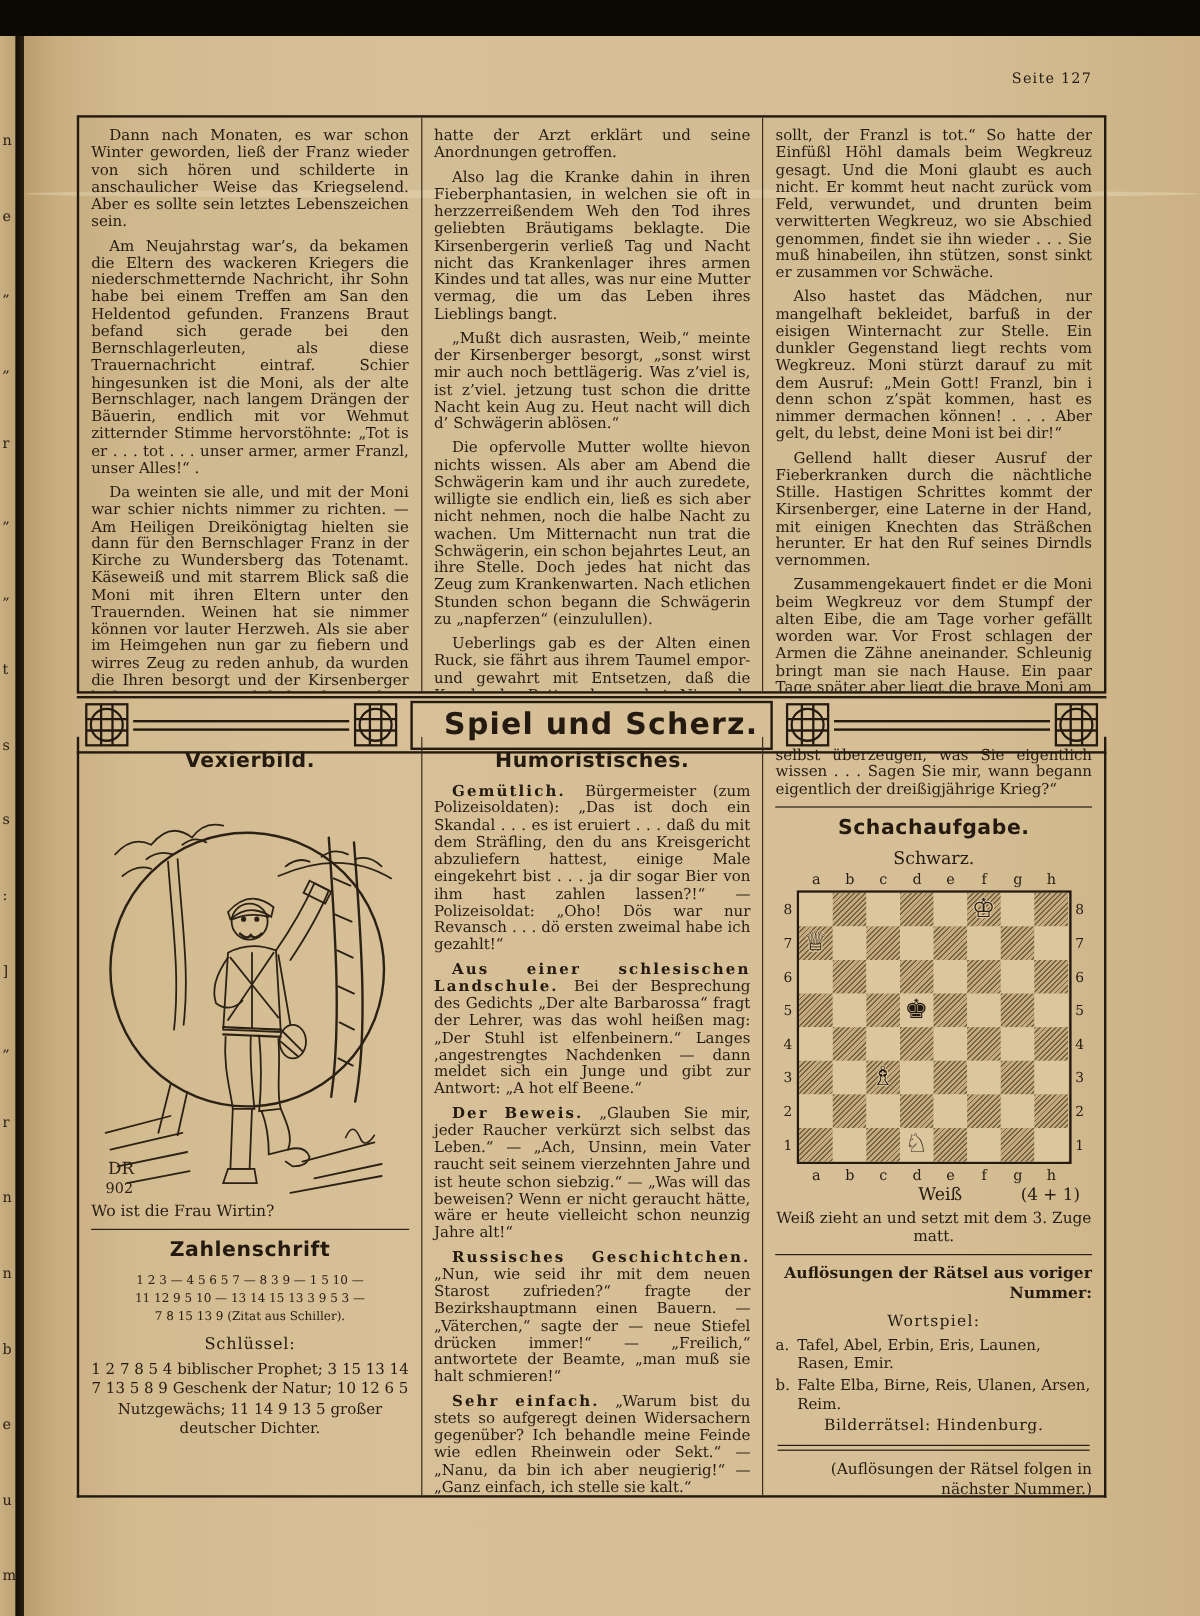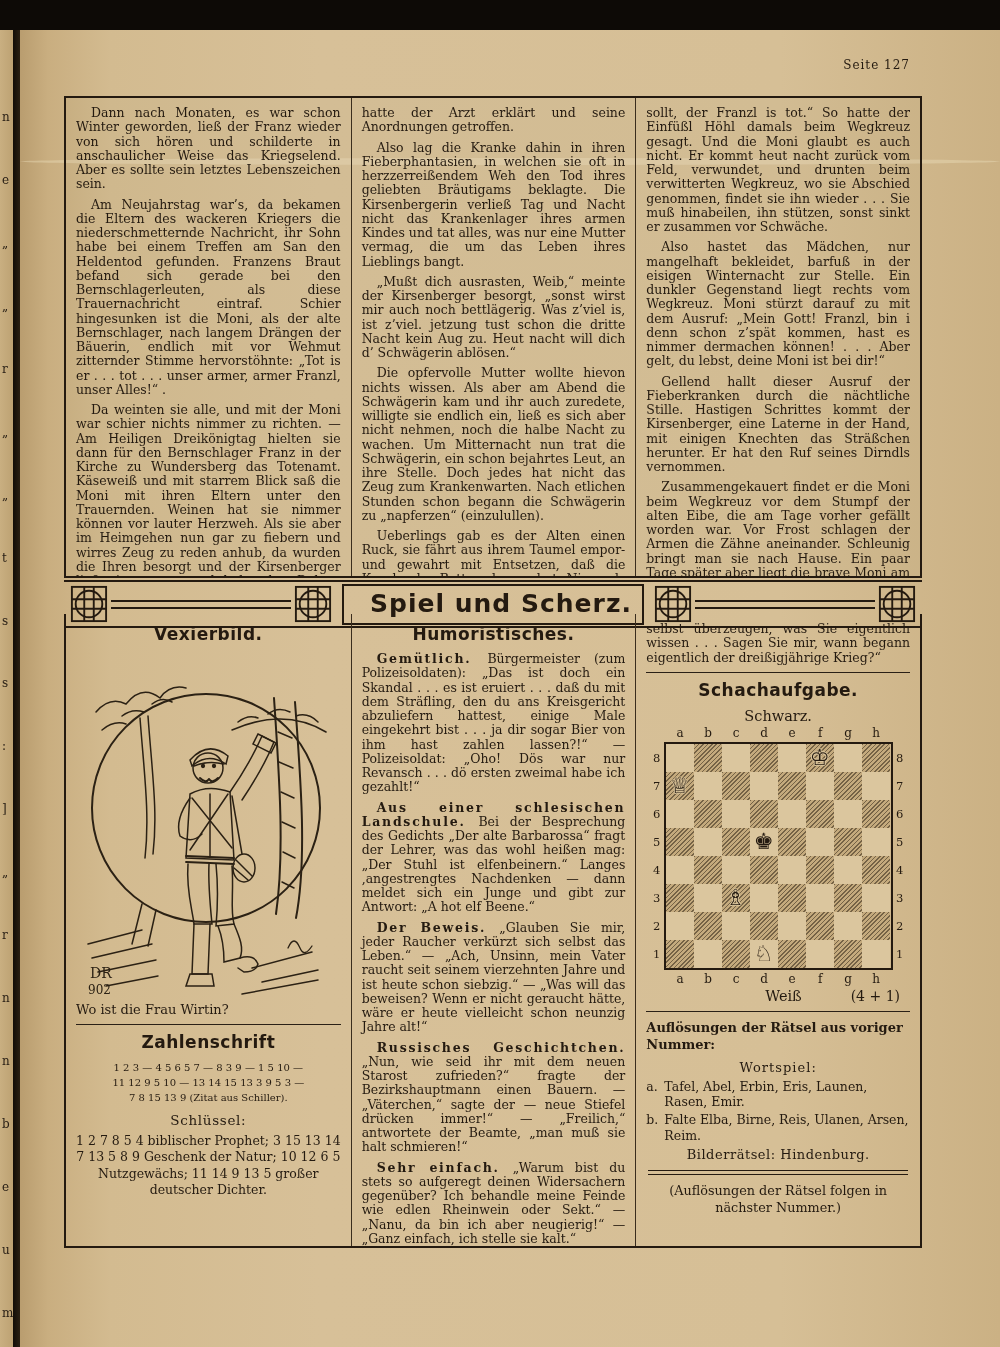--- a/index.html
+++ b/index.html
@@ -63,26 +63,26 @@
   .sq.dark { background-color:#c4aa7d;
     background-image:repeating-linear-gradient(135deg, rgba(52,40,24,.55) 0 1.1px, rgba(0,0,0,0) 1.1px 3.1px); }
   .piece { font-family:"DejaVu Sans", sans-serif; font-size:22px; line-height:26px; color:#241a10;
     text-shadow:-1px 0 0 #dcc79f, 1px 0 0 #dcc79f, 0 -1px 0 #dcc79f, 0 1px 0 #dcc79f; }
   .white-row { display:flex; align-items:flex-end; padding:0 10px; font-size:14.5px; margin-top:2px; }
   .white-row .wl { flex:1; text-align:center; padding-left:60px; }
   .white-row .mat { font-size:14px; }
   .chess-task { font-size:12.8px; text-align:center; margin-top:4px; }
 
   
-  .sol-title { text-align:left; font-weight:bold; font-size:13px; line-height:1.35; margin-top:4px; }
+  .sol-title { text-align:right; font-weight:bold; font-size:13px; line-height:1.35; margin-top:4px; }
   .sol-sub { text-align:center; font-size:13px; letter-spacing:.08em; margin:6px 0 4px 0; }
   .sol-item { display:flex; font-size:12.5px; line-height:1.25; margin-bottom:2px; }
   .sol-item .lab { width:18px; flex:0 0 18px; }
   .sol-bild { text-align:center; font-size:13px; margin-top:4px; letter-spacing:.04em; }
-  .sol-note { text-align:center; font-size:12.8px; line-height:1.3; margin-top:6px; }
+  .sol-note { text-align:right; font-size:12.8px; line-height:1.3; margin-top:6px; }
 </style>
 </head>
 <body>
 
 <div class="scene">
 
   <div class="neighbor">
     <div class="edge-letters" id="edge-letters">
         <span>n</span>
         <span>e</span>
@@ -406,20 +406,21 @@
               <span>d</span>
               <span>e</span>
               <span>f</span>
               <span>g</span>
               <span>h</span>
             </div>
           <div class="white-row">
             <span class="wl">Weiß</span>
             <span class="mat">(4 + 1)</span>
           </div>
+          <div class="chess-task">Weiß zieht an und setzt mit dem 3. Zuge matt.</div>
         </div>
 
         <hr class="rule">
         <div class="sol-title">Auflösungen der Rätsel aus voriger Nummer:</div>
         <div class="sol-sub">Wortspiel:</div>
         <div id="solution-items">
             <div class="sol-item">
               <span class="lab">a.</span>
               <span>Tafel, Abel, Erbin, Eris, Launen, Rasen, Emir.</span>
             </div>

